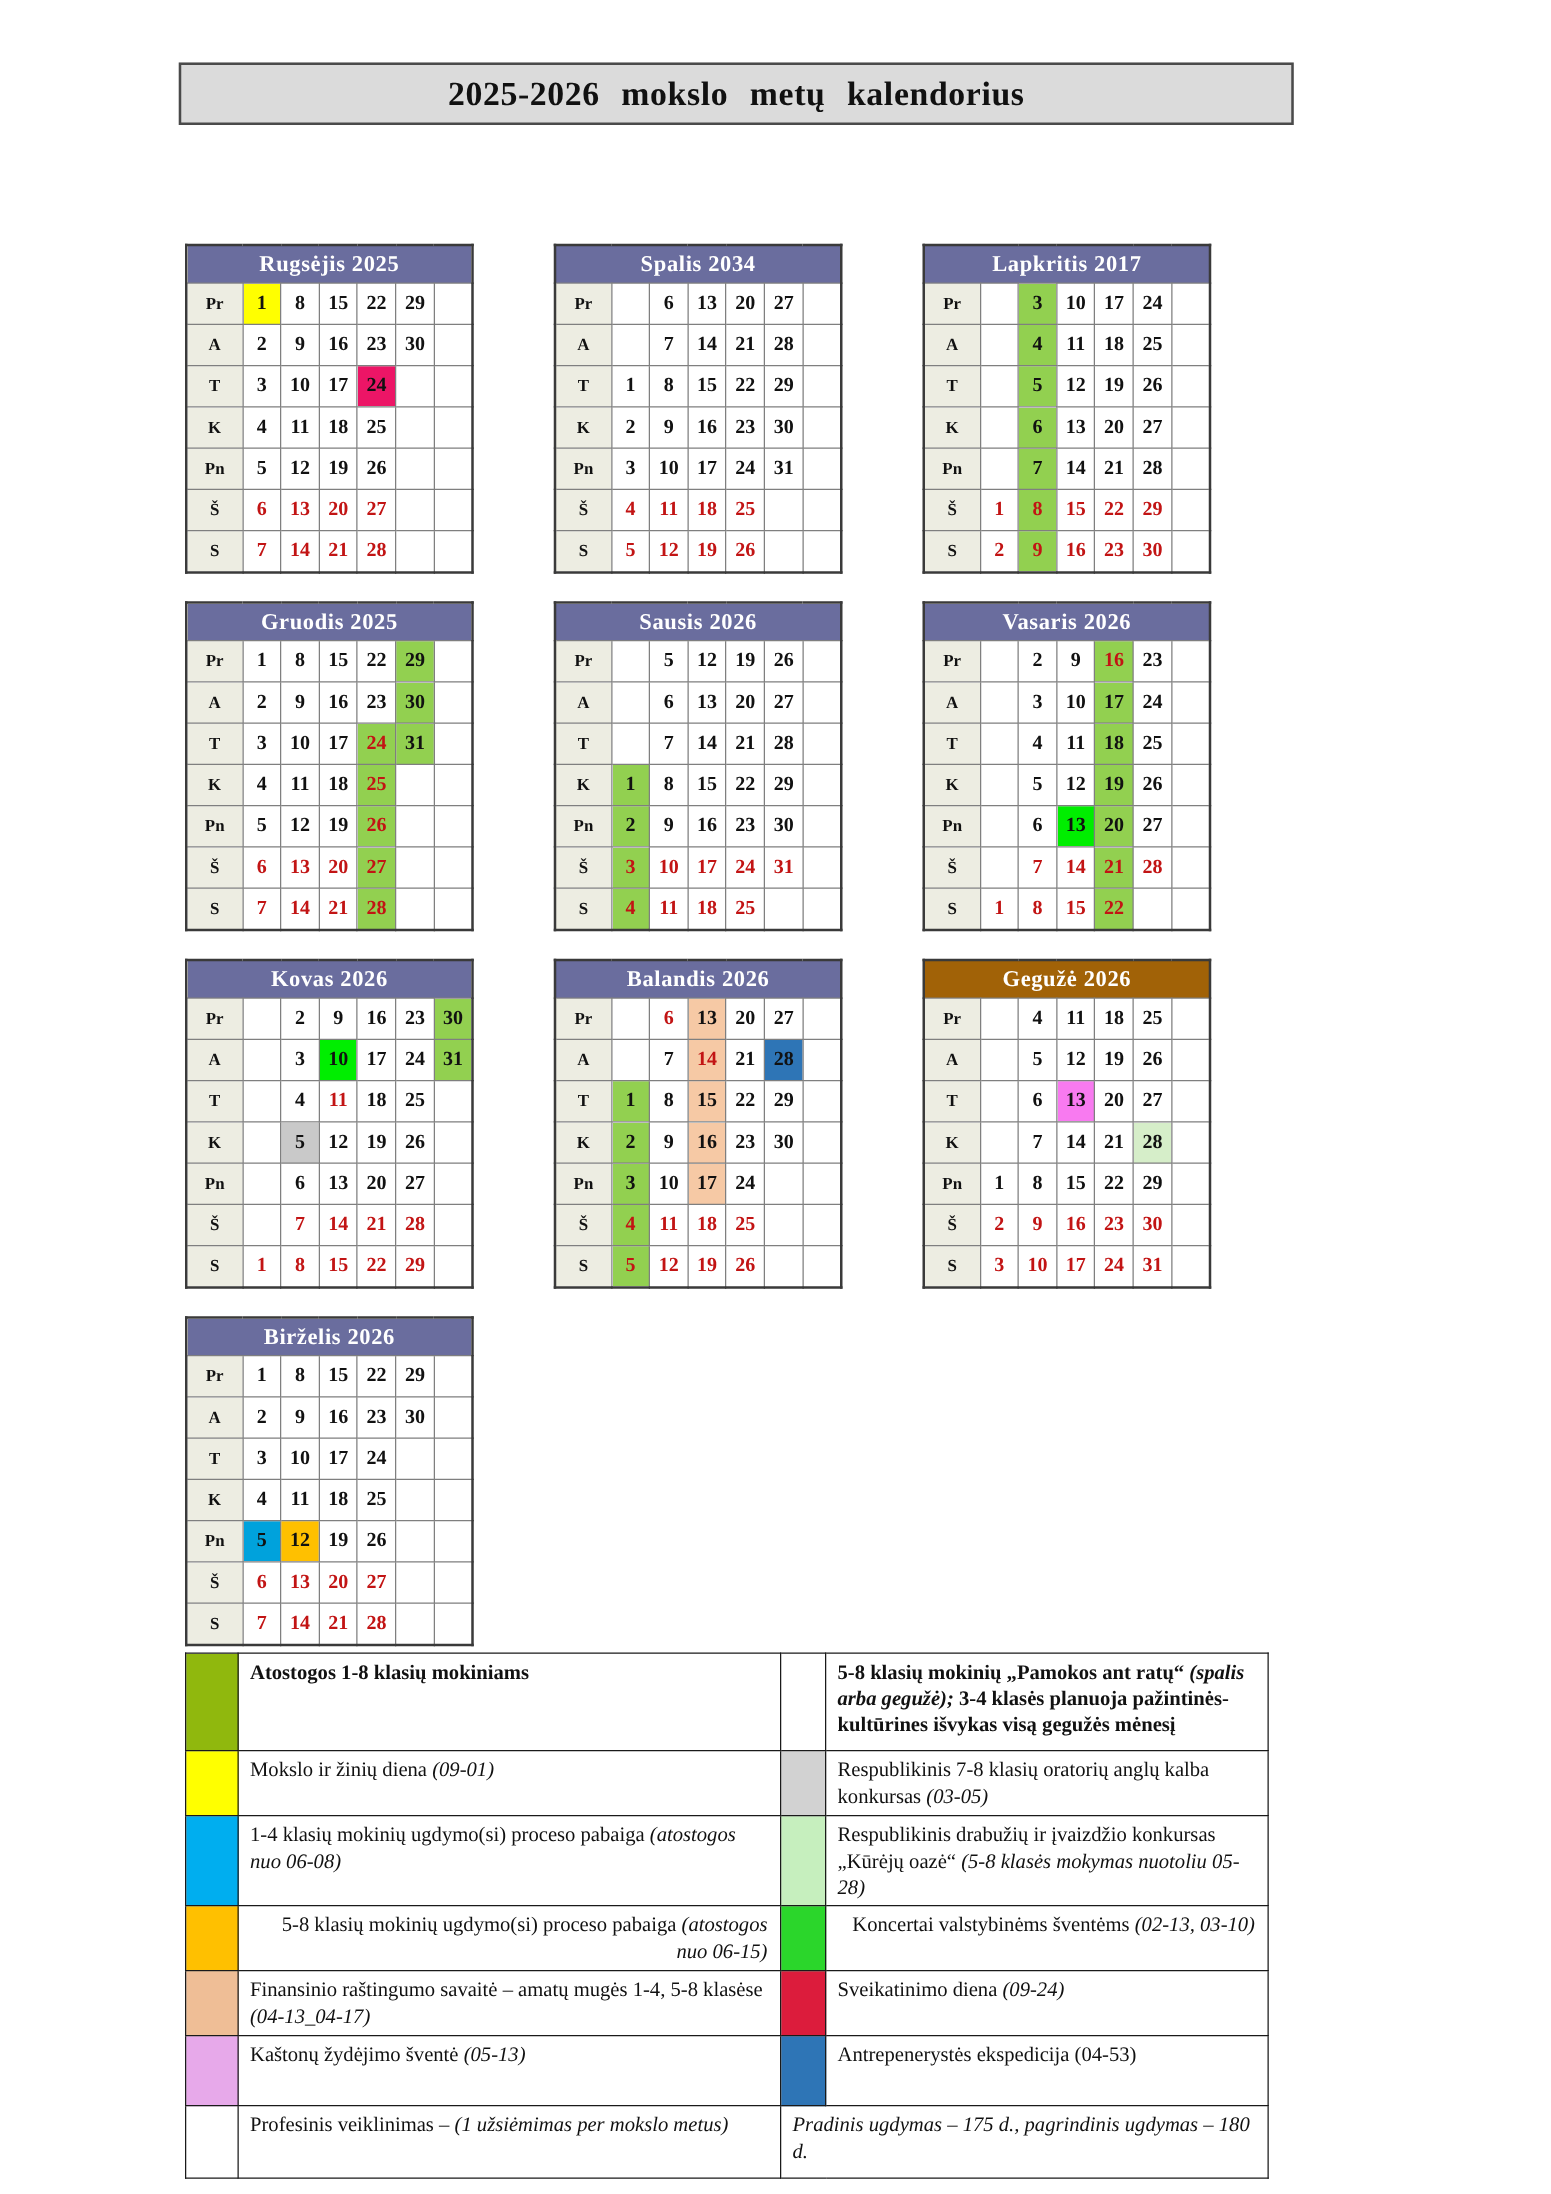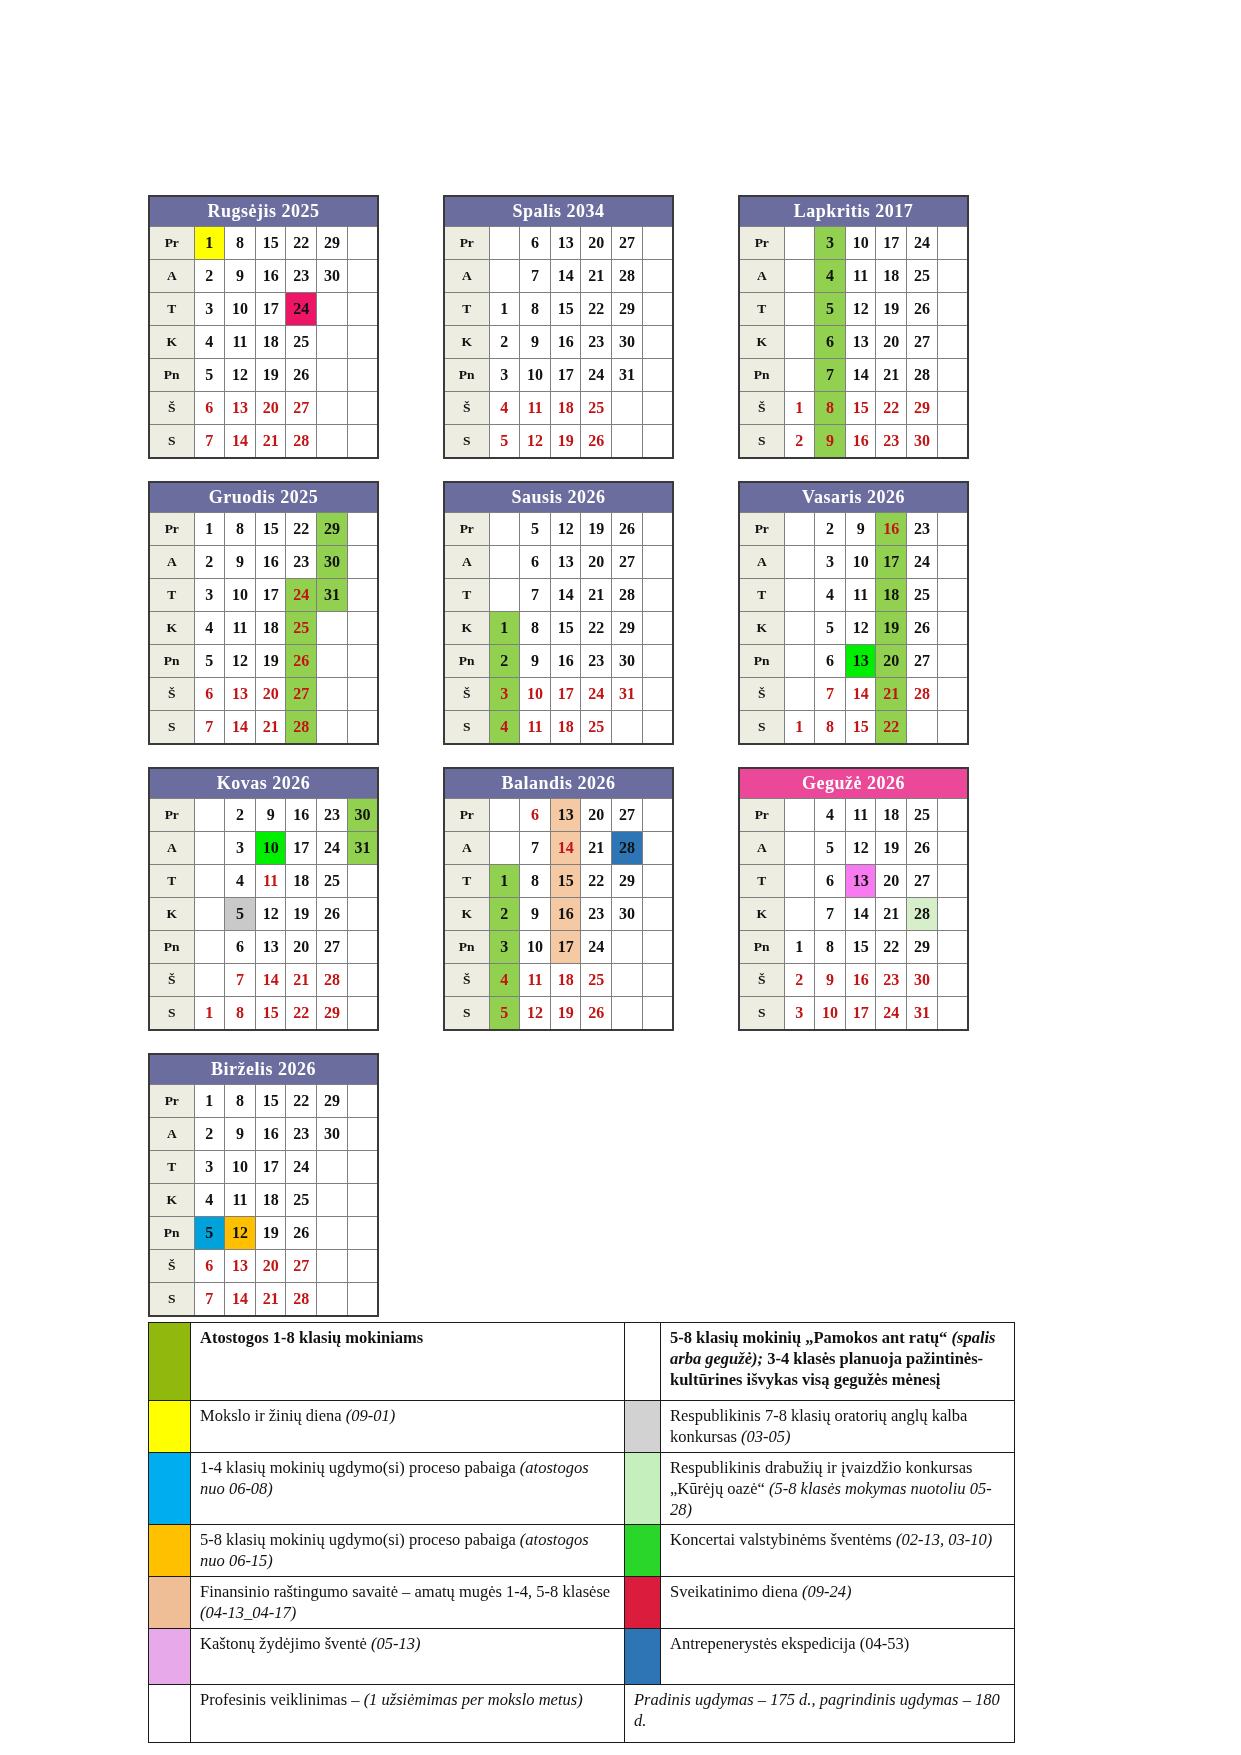--- a/index.html
+++ b/index.html
@@ -28,20 +28,23 @@
   table.legend td{border:1.5px solid #1a1a1a;vertical-align:top;}
   table.legend td.sw{padding:0;}
   table.legend td.lx{padding:4px 10px 4px 9px;font-size:16.5px;line-height:1.28;}
   .it{font-style:italic;}
 </style>
 </head>
 <body>
 
 <div class="page">
 
+  <div class="title-box">
+    <span class="t">2025-2026 mokslo metų kalendorius</span>
+  </div>
 
 
   <div class="cal-grid">
       <table class="cal">
         <colgroup>
           <col style="width: 45px;">
           <col>
           <col>
           <col>
           <col>
@@ -675,21 +678,21 @@
           <col style="width: 45px;">
           <col>
           <col>
           <col>
           <col>
           <col>
           <col>
         </colgroup>
         <tbody>
           <tr>
-            <td colspan="7" class="cal-title" style="background: #ec4899;">Gegužė 2026</td>
+            <td colspan="7" class="cal-title" style="background: #a16207;">Gegužė 2026</td>
           </tr>
           <tr>
             <td class="lbl" style="background: rgb(237, 237, 226);">Pr</td>
             <td></td>
             <td>4</td>
             <td>11</td>
             <td>18</td>
             <td>25</td>
             <td></td>
           </tr>
@@ -849,21 +852,21 @@
           <td class="lx"><span>Mokslo ir žinių diena </span><span class="it">(09-01)</span></td>
           <td class="sw" style="background: rgb(210, 210, 210);"></td>
           <td class="lx"><span>Respublikinis 7-8 klasių oratorių anglų kalba konkursas </span><span class="it">(03-05)</span></td>
         </tr>
         <tr style="height: 52px;">
           <td class="sw" style="background: rgb(0, 174, 239);"></td>
           <td class="lx"><span>1-4 klasių mokinių ugdymo(si) proceso pabaiga </span><span class="it">(atostogos nuo 06-08)</span></td>
           <td class="sw" style="background: rgb(198, 239, 190);"></td>
           <td class="lx"><span>Respublikinis drabužių ir įvaizdžio konkursas „Kūrėjų oazė“ </span><span class="it">(5-8 klasės mokymas nuotoliu 05-28)</span></td>
         </tr>
-        <tr style="height: 52px;">
+        <tr style="height: 52px; text-align: right;">
           <td class="sw" style="background: rgb(255, 192, 0);"></td>
           <td class="lx"><span>5-8 klasių mokinių ugdymo(si) proceso pabaiga </span><span class="it">(atostogos nuo 06-15)</span></td>
           <td class="sw" style="background: rgb(43, 214, 43);"></td>
           <td class="lx"><span>Koncertai valstybinėms šventėms </span><span class="it">(02-13, 03-10)</span></td>
         </tr>
         <tr style="height: 52px;">
           <td class="sw" style="background: rgb(239, 190, 150);"></td>
           <td class="lx"><span>Finansinio raštingumo savaitė – amatų mugės 1-4, 5-8 klasėse </span><span class="it">(04-13_04-17)</span></td>
           <td class="sw" style="background: rgb(220, 28, 60);"></td>
           <td class="lx"><span>Sveikatinimo diena </span><span class="it">(09-24)</span></td>

